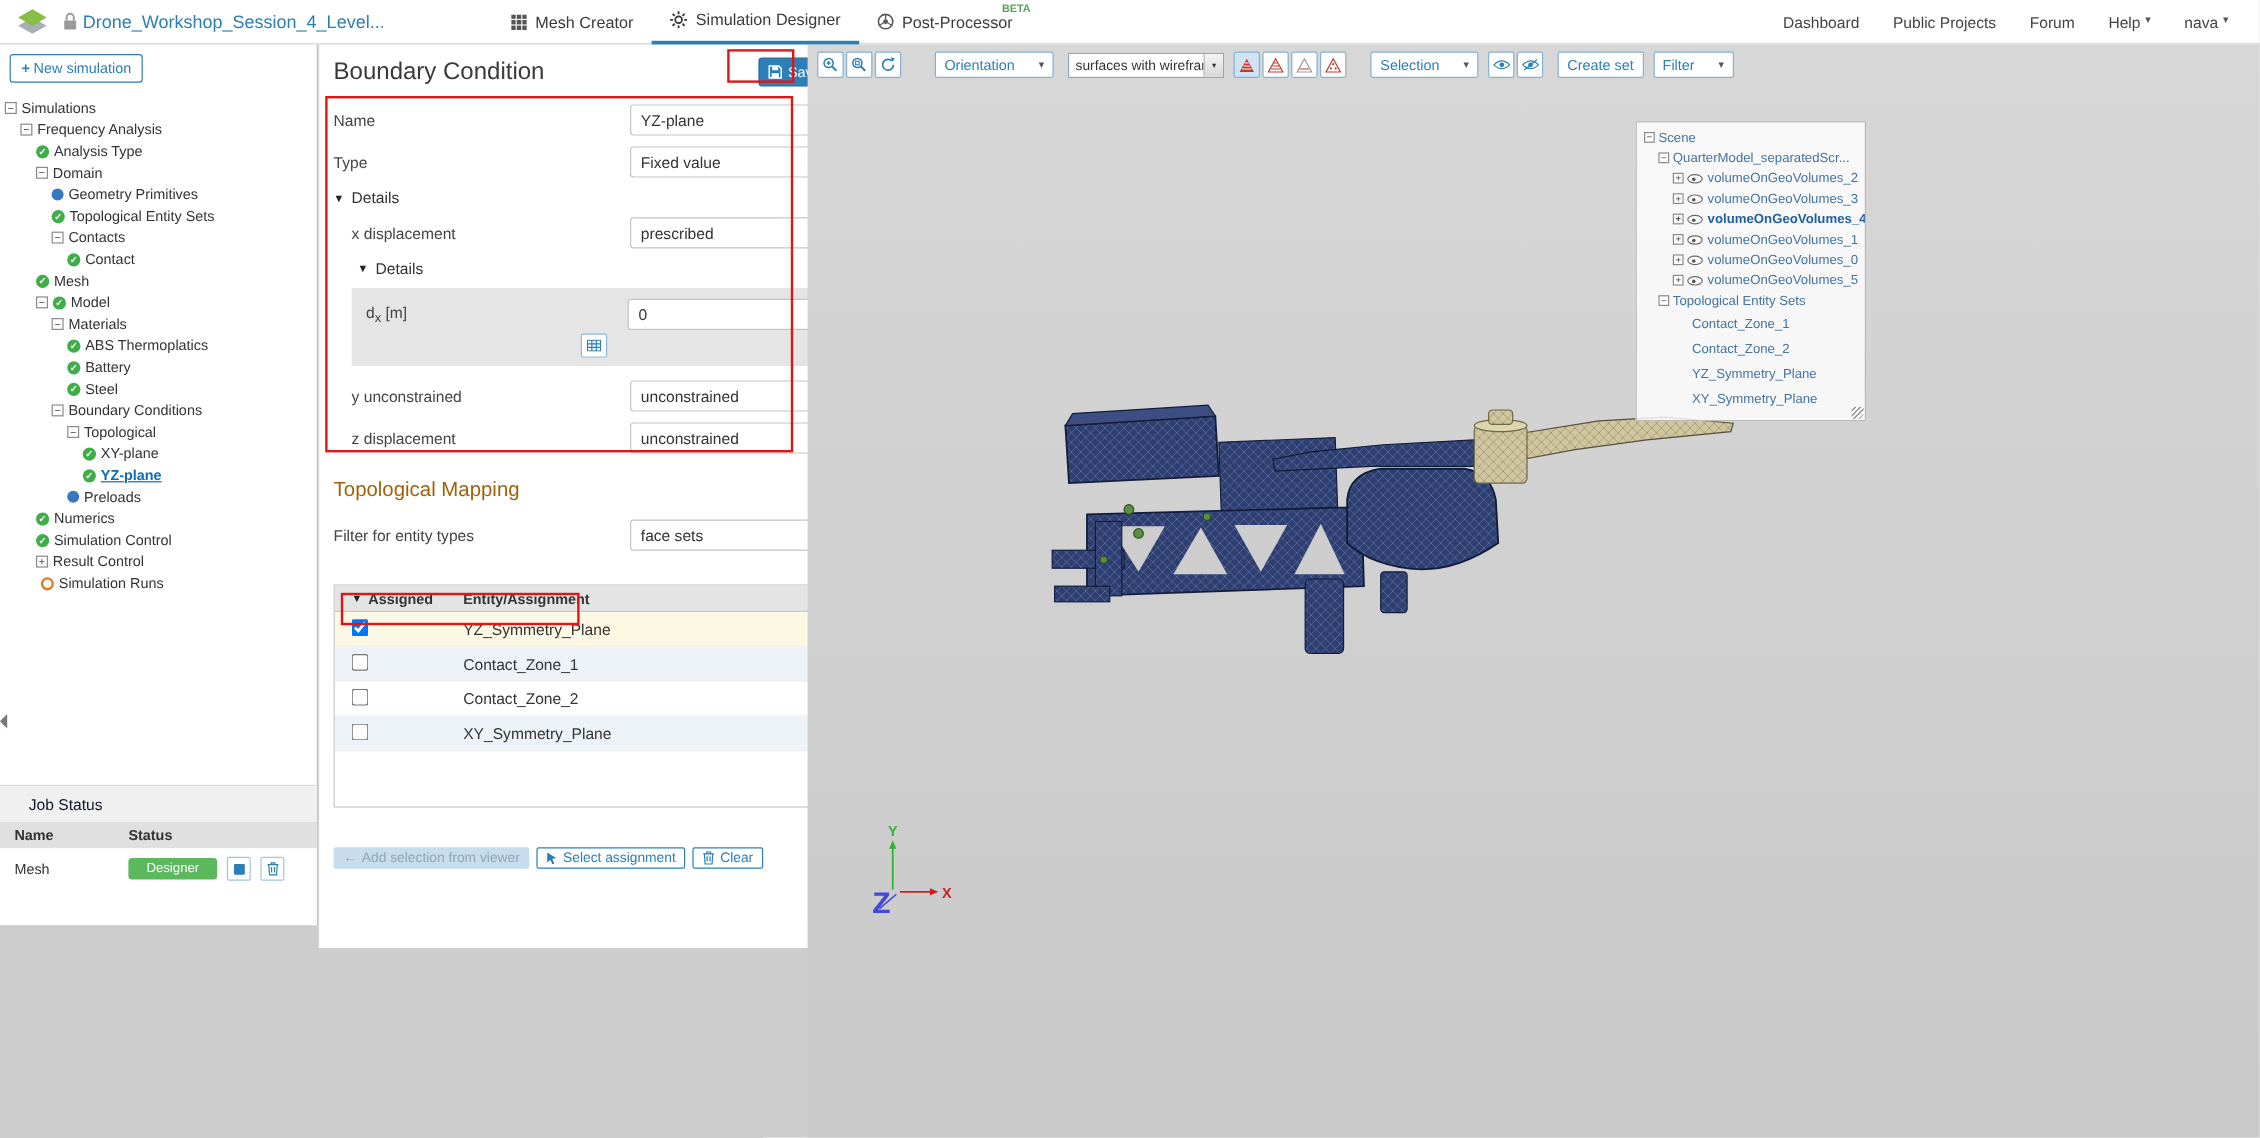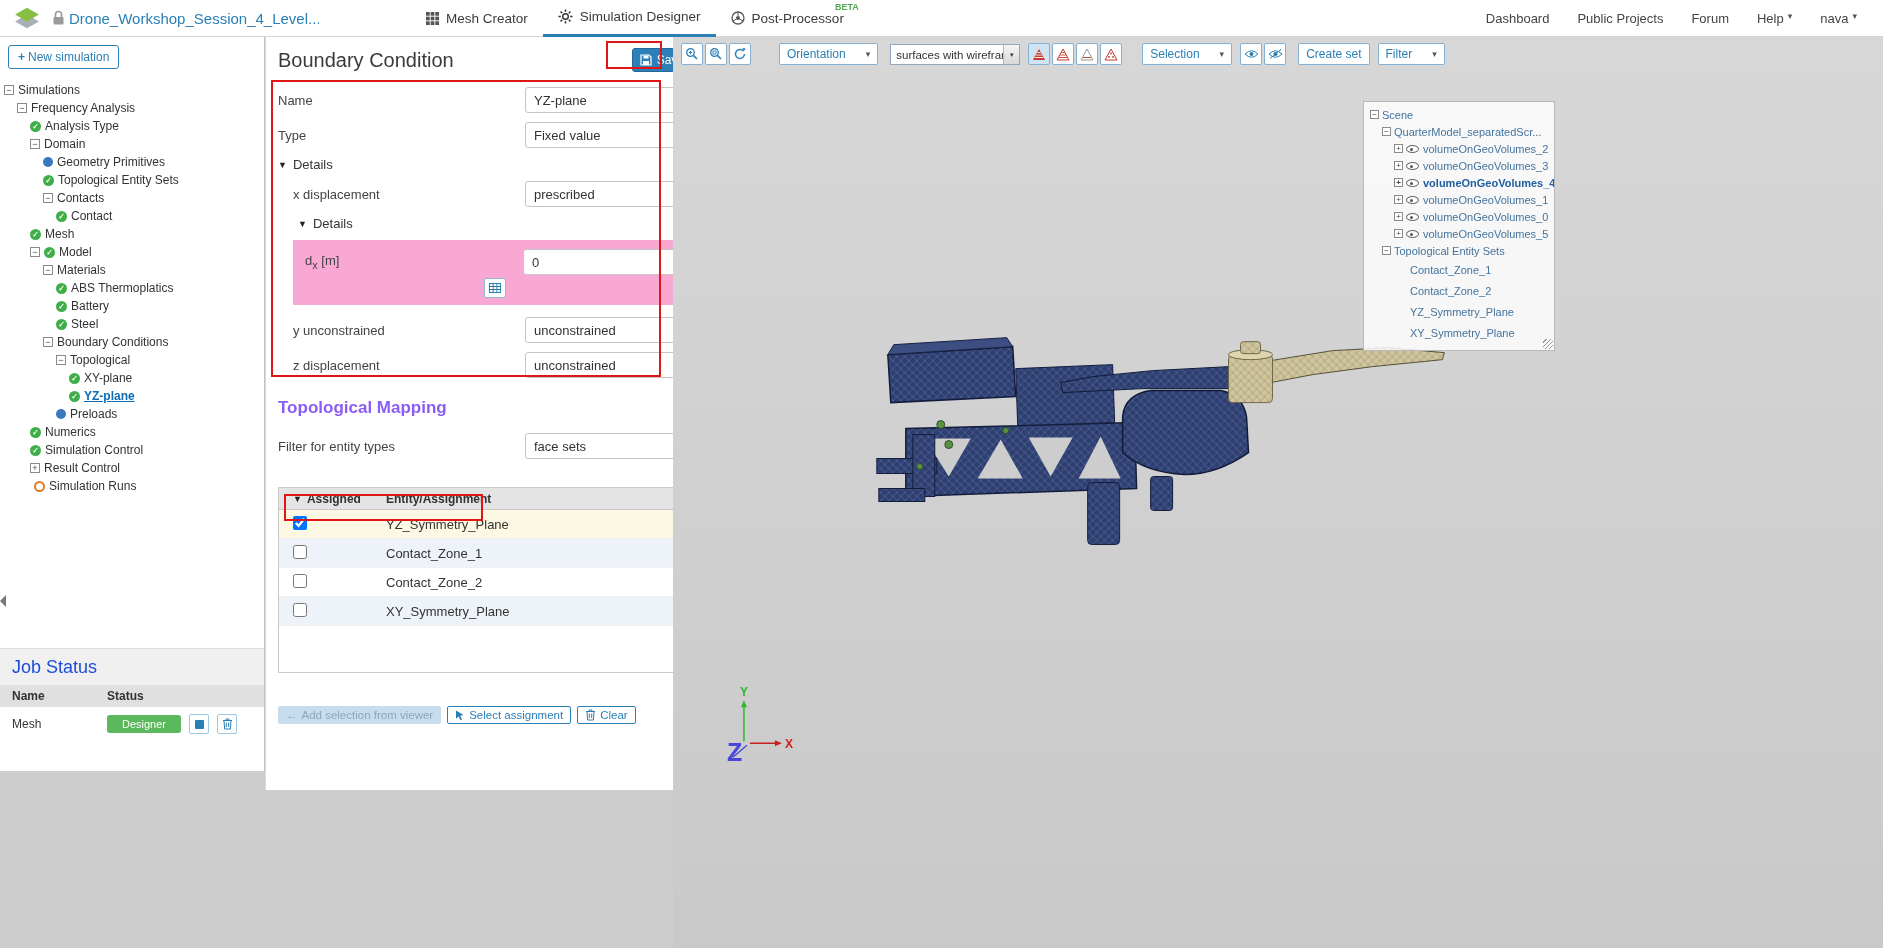--- a/index.html
+++ b/index.html
@@ -40,21 +40,21 @@
   .tree { flex:1; overflow:hidden; padding-top:2px; }
   .tree-row { height:18px; display:flex; align-items:center; font-size:12px; color:#333; cursor:pointer; white-space:nowrap; }
   .exp { width:10px; height:10px; border:1px solid #8a8a8a; margin-right:4px; font-size:9px; line-height:8px;
     text-align:center; color:#444; background:#fff; flex:none; }
   .st { width:11px; height:11px; border-radius:50%; margin-right:4px; flex:none; }
   .st.check { background:#3fae49; color:#fff; font-size:8px; line-height:11px; text-align:center; font-weight:bold; }
   .st.dot  { background:#3878c0; width:10px; height:10px; }
   .st.ring { border:2px solid #e07b28; width:11px; height:11px; background:#fff; }
   .tree-row.selected .lbl { color:#0d6cb5; font-weight:bold; text-decoration:underline; }
   .job-status { margin-top:auto; border-top:1px solid #ddd; }
-  .job-title { padding:8px 12px 7px; color:#1d4ed8; background:#f0f0f0; font-size:18px; }
+  .job-title { padding:8px 24px 7px; color:#0f172a; background:#f0f0f0; font-size:13px; }
   .job-head { display:flex; background:#e0e0e0; font-weight:bold; font-size:12px; padding:4px 12px; color:#333; }
   .job-head .c1 { width:95px; }
   .job-row { display:flex; align-items:center; padding:0 12px; font-size:12px; background:#fff; height:34px; }
   .job-row .c1 { width:95px; }
   .badge { background:#5cb85c; color:#fff; border-radius:3px; padding:3px 15px; font-size:11px; }
   .icon-btn { width:20px; height:20px; border:1px solid #9ec7e4; background:#fff; border-radius:2px;
     display:flex; align-items:center; justify-content:center; margin-left:8px; cursor:pointer; padding:0; }
   .job-spacer { height:30px; background:#fff; }
   .collapse-handle { position:absolute; left:0; top:558px; width:0; height:0;
     border-top:6px solid transparent; border-bottom:6px solid transparent; border-right:6px solid #777; z-index:5; }
@@ -71,25 +71,25 @@
   .select { width:170px; height:26px; border:1px solid #c5c5c5; border-radius:3px; display:flex;
     align-items:center; background:#fff; cursor:pointer; overflow:hidden; }
   .select .val { flex:1; padding:0 8px; font-size:13px; color:#333; white-space:nowrap; }
   .select .arr { width:17px; align-self:stretch; border-left:1px solid #c3c3c3;
     background:linear-gradient(#fdfdfd,#dadada); display:flex; align-items:center; justify-content:center;
     font-size:7px; color:#444; flex:none; }
   .sec-head { display:flex; align-items:center; gap:6px; margin:4px 0 9px; font-size:13px; color:#333; cursor:pointer; }
   .tri { font-size:9px; color:#222; }
   .details-1 { padding-left:15px; }
   .sec-head.lvl2 { padding-left:5px; margin-top:2px; }
-  .gray-panel { background:#f9a8d4; padding:9px 12px 7px; margin:2px 0 12px; }
+  .gray-panel { background:#e5e5e5; padding:9px 12px 7px; margin:2px 0 12px; }
   .gray-panel input.text { width:160px; }
   .grid-btn { margin-left:179px; margin-top:3px; width:22px; height:20px; border:1px solid #8fb9d9;
     background:#fff; border-radius:2px; display:flex; align-items:center; justify-content:center; cursor:pointer; padding:0; }
-  .topo-title { font-size:17px; color:#8b5cf6; font-weight:bold; margin:20px 14px 0 12px; }
+  .topo-title { font-size:17px; color:#a16207; font-weight:normal; margin:20px 14px 0 12px; }
   .filter-row { display:flex; align-items:center; margin:15px 14px 0 12px; }
   .assign-table { margin:28px 14px 0 12px; border:1px solid #c9c9c9; height:186px; background:#fff; overflow:hidden; }
   .at-head { display:flex; background:#e4e4e4; border-bottom:1px solid #c9c9c9; font-weight:bold;
     font-size:12px; height:22px; align-items:center; color:#333; }
   .at-head .h1 { width:107px; padding-left:14px; display:flex; gap:5px; align-items:center; }
   .at-row { display:flex; align-items:center; height:29px; font-size:13px; border-bottom:1px solid #efefef; background:#fff; }
   .at-row.alt { background:#eef3f9; }
   .at-row.sel { background:#fcf8e3; }
   .at-row .c-check { width:107px; padding-left:14px; }
   .at-row input[type=checkbox] { width:14px; height:14px; cursor:pointer; }

